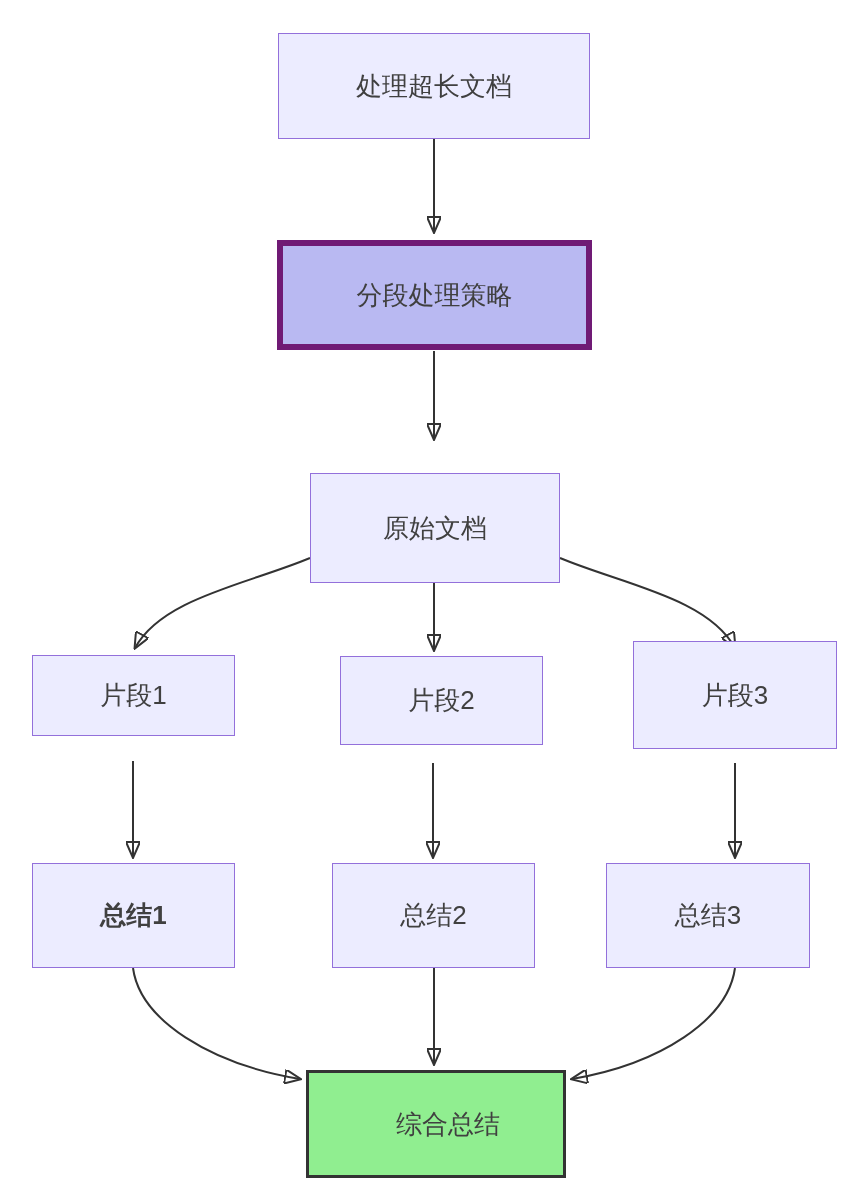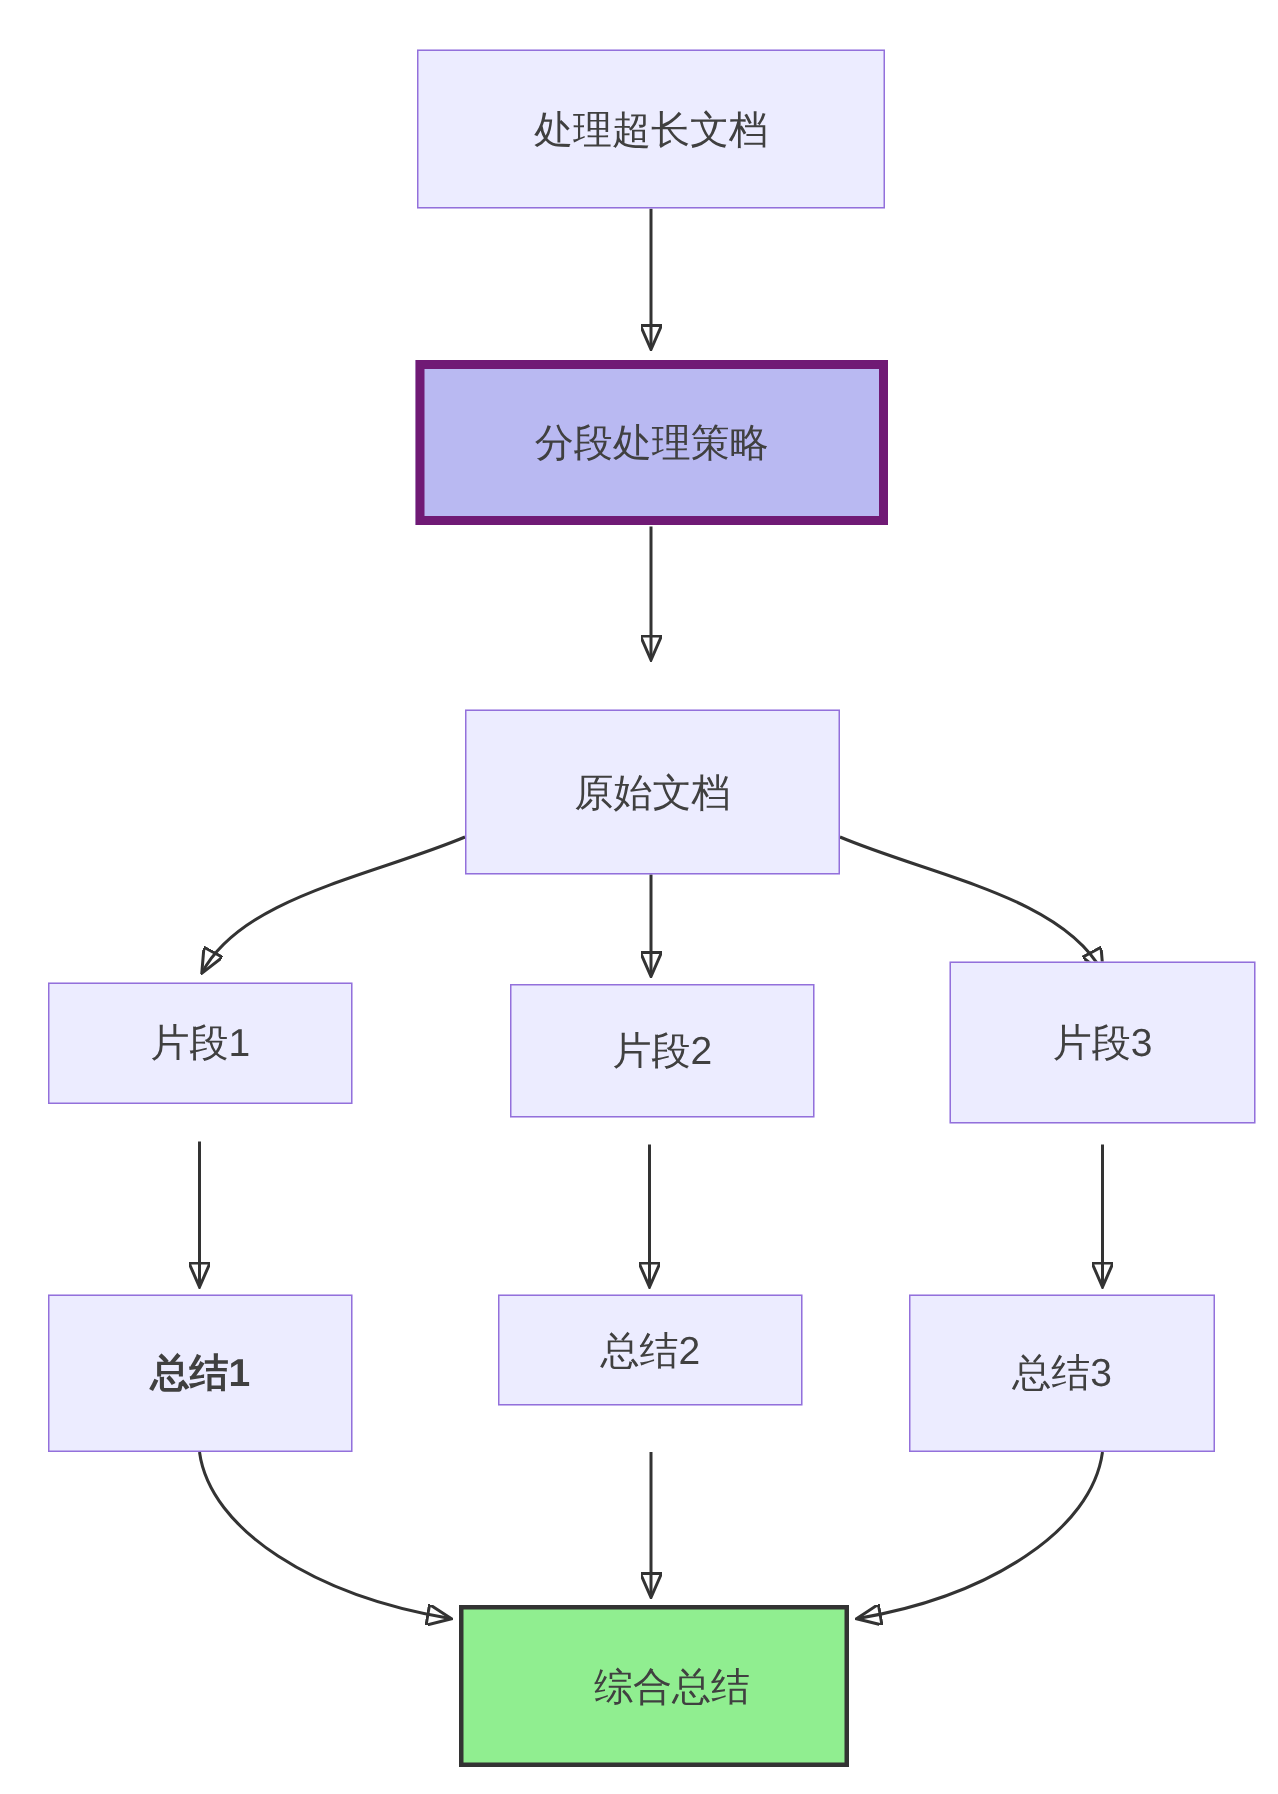--- a/index.html
+++ b/index.html
@@ -99,21 +99,21 @@
   </div>
 
   <div class="node node-default" style="left:633px; top:641px; width:204px; height:108px;">
     <span>片段3</span>
   </div>
 
   <div class="node node-default" style="left:32px; top:863px; width:203px; height:105px;font-weight:bold;">
     <span>总结1</span>
   </div>
 
-  <div class="node node-default" style="left:332px; top:863px; width:203px; height:74px;">
+  <div class="node node-default" style="left:332px; top:863px; width:203px; height:105px;">
     <span>总结2</span>
   </div>
 
   <div class="node node-default" style="left:606px; top:863px; width:204px; height:105px;">
     <span>总结3</span>
   </div>
 
   <div class="node node-final" style="left:306px; top:1070px; width:260px; height:108px;padding-left:24px;">
     <span>综合总结</span>
   </div>

